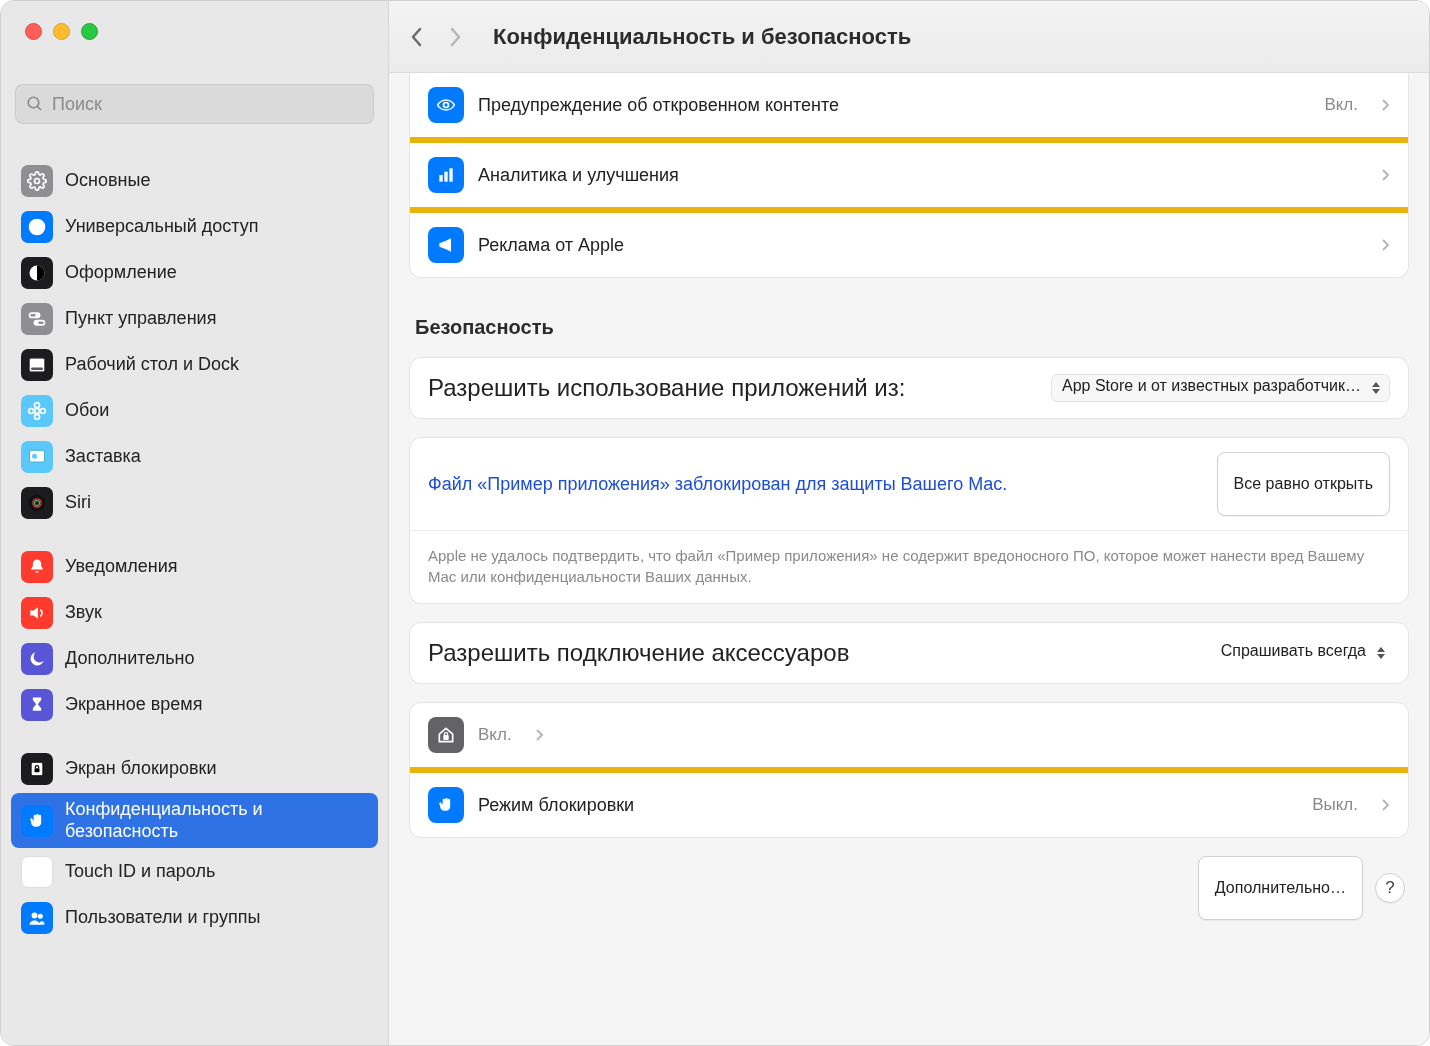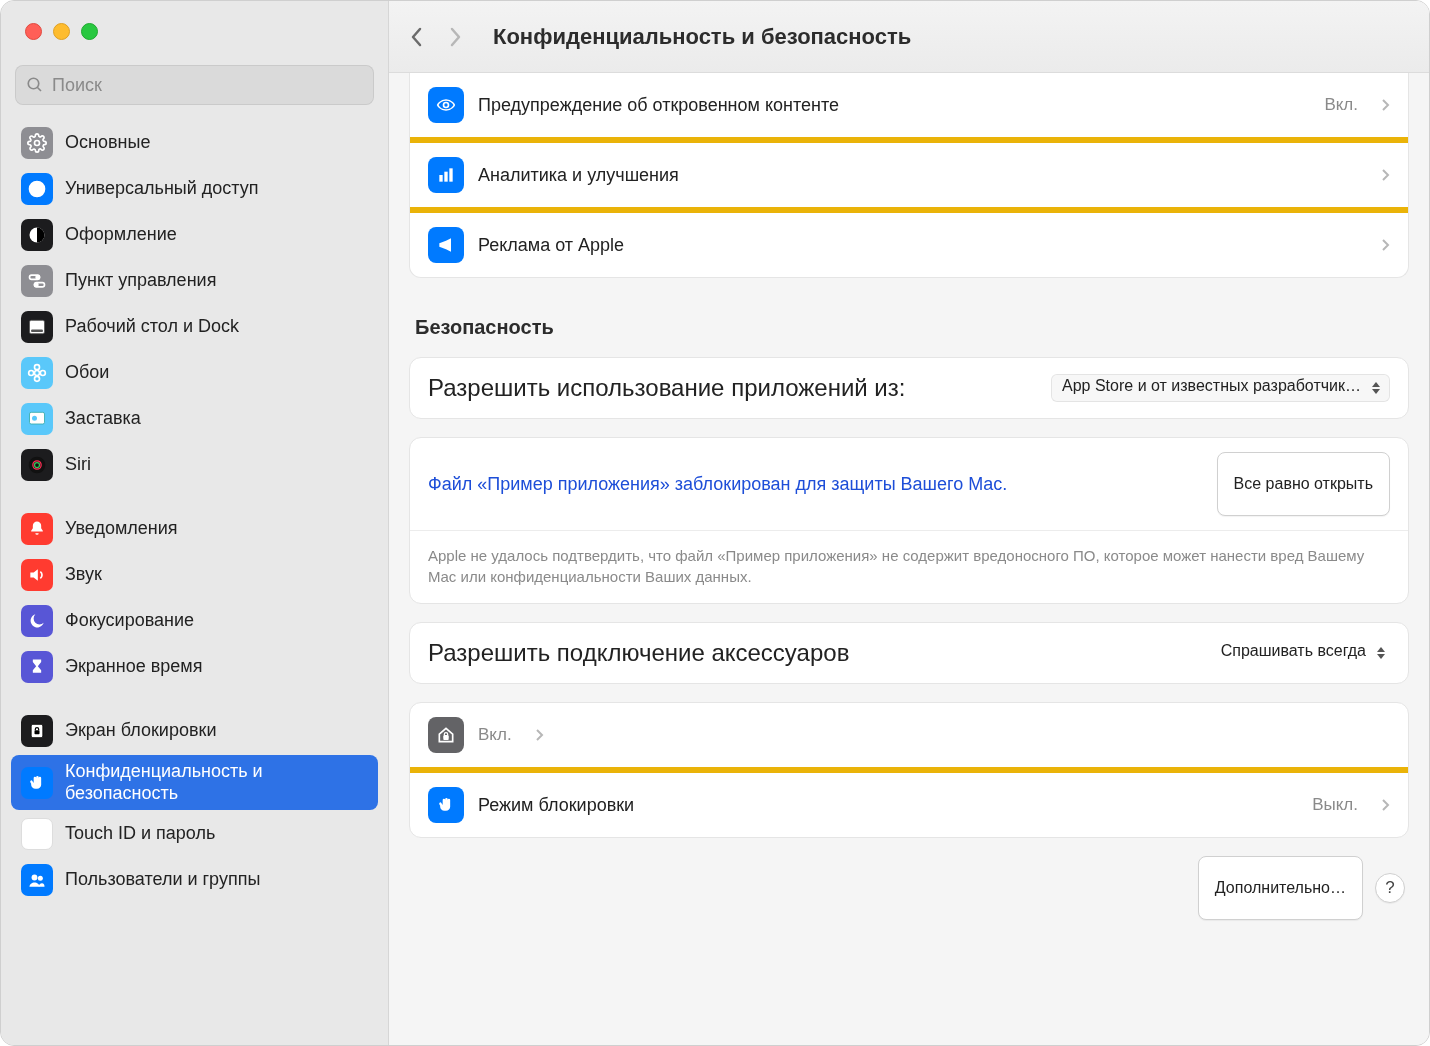--- a/index.html
+++ b/index.html
@@ -20,20 +20,21 @@
   overflow: hidden;
   background: #f5f5f5;
 }
 .sidebar {
   width: 388px;
   flex-shrink: 0;
   background: #e8e8e8;
   border-right: 1px solid #d6d6d6;
   display: flex;
   flex-direction: column;
+  gap: 19px;
 }
 .traffic-lights {
   display: flex;
   gap: 11px;
   padding: 22px 0 0 24px;
   height: 56px;
 }
 .tl { width: 17px; height: 17px; border-radius: 50%; }
 .tl-red { background: #ff5f57; border: 1px solid #e1493f; }
 .tl-yellow { background: #febc2e; border: 1px solid #dfa023; }
@@ -325,21 +326,21 @@
             </svg>
           </span>
           <span class="label">Звук</span>
         </div>
         <div class="side-item">
           <span class="icon bg-purple">
             <svg width="20" height="20" viewBox="0 0 24 24" fill="currentColor">
               <path d="M20 14A8 8 0 1 1 10 4a6 6 0 0 0 10 10z"></path>
             </svg>
           </span>
-          <span class="label">Фокусирование</span>
+          <span class="label">Дополнительно</span>
         </div>
         <div class="side-item">
           <span class="icon bg-purple">
             <svg width="20" height="20" viewBox="0 0 24 24" fill="currentColor">
               <path d="M7 3h10v3l-4 5 4 5v3H7v-3l4-5-4-5V3z"></path>
             </svg>
           </span>
           <span class="label">Экранное время</span>
         </div>
         <div class="side-gap"></div>

